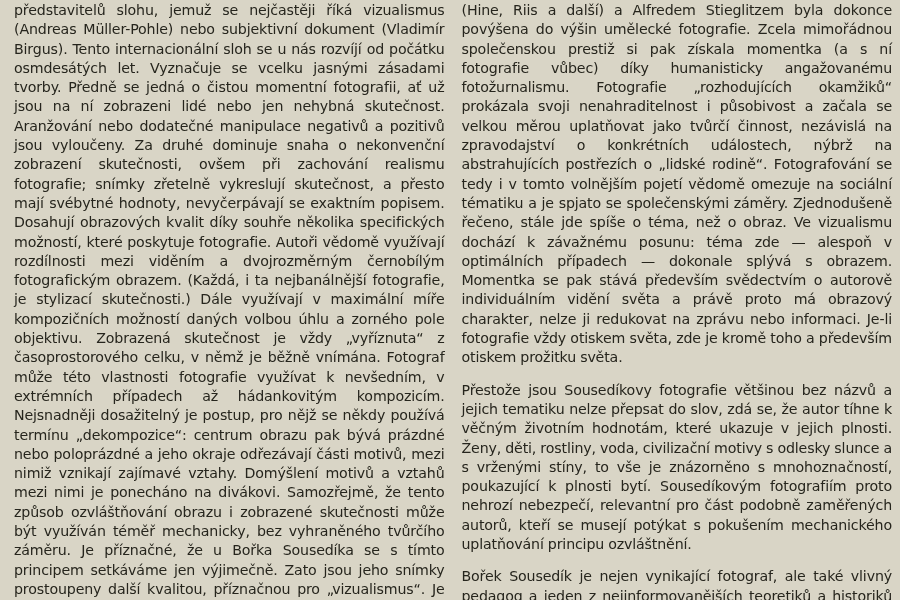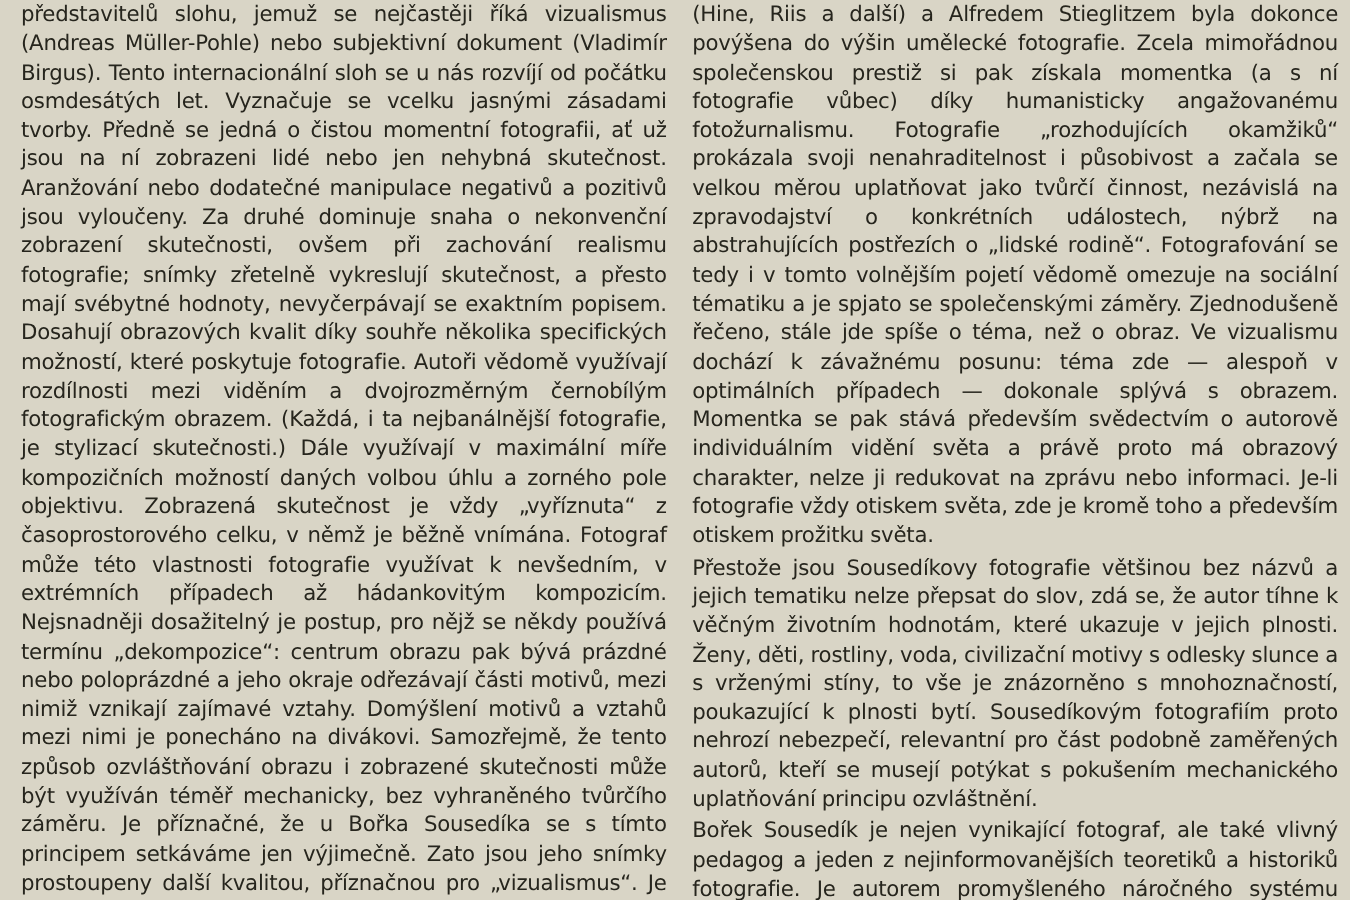--- a/index.html
+++ b/index.html
@@ -31,21 +31,21 @@
     text-align: justify;
     letter-spacing: -0.15px;
     word-spacing: -0.3px;
     hyphens: auto;
     -webkit-hyphens: auto;
   }
   .column p {
     margin: 0;
   }
   .column p + p {
-    margin-top: 2px;
+    margin-top: 13px;
   }
 </style>
 </head>
 <body>
 
 <div class="page">
   <div class="column">
     <p>představitelů slohu, jemuž se nejčastěji říká vizualismus (Andreas Müller-Pohle) nebo subjektivní dokument (Vladimír Birgus). Tento internacionální sloh se u nás rozvíjí od počátku osmdesátých let. Vyznačuje se vcelku jasnými zásadami tvorby. Předně se jedná o čistou momentní fotografii, ať už jsou na ní zobrazeni lidé nebo jen nehybná skutečnost. Aranžování nebo dodatečné manipulace negativů a pozitivů jsou vyloučeny. Za druhé dominuje snaha o nekonvenční zobrazení skutečnosti, ovšem při zachování realismu fotografie; snímky zřetelně vykreslují skutečnost, a přesto mají svébytné hodnoty, nevyčerpávají se exaktním popisem. Dosahují obrazových kvalit díky souhře několika specifických možností, které poskytuje fotografie. Autoři vědomě využívají rozdílnosti mezi viděním a dvojrozměrným černobílým fotografickým obrazem. (Každá, i ta nejbanálnější fotografie, je stylizací skutečnosti.) Dále využívají v maximální míře kompozičních možností daných volbou úhlu a zorného pole objektivu. Zobrazená skutečnost je vždy „vyříznuta“ z časoprostorového celku, v němž je běžně vnímána. Fotograf může této vlastnosti fotografie využívat k nevšedním, v extrémních případech až hádankovitým kompozicím. Nejsnadněji dosažitelný je postup, pro nějž se někdy používá termínu „dekompozice“: centrum obrazu pak bývá prázdné nebo poloprázdné a jeho okraje odřezávají části motivů, mezi nimiž vznikají zajímavé vztahy. Domýšlení motivů a vztahů mezi nimi je ponecháno na divákovi. Samozřejmě, že tento způsob ozvláštňování obrazu i zobrazené skutečnosti může být využíván téměř mechanicky, bez vyhraněného tvůrčího záměru. Je příznačné, že u Bořka Sousedíka se s tímto principem setkáváme jen výjimečně. Zato jsou jeho snímky prostoupeny další kvalitou, příznačnou pro „vizualismus“. Je to mimořádná citlivost ke světlu a stínu, k zrcadlení a odrazům světla na přírodních i umě-</p>
   </div>
   <div class="column">

